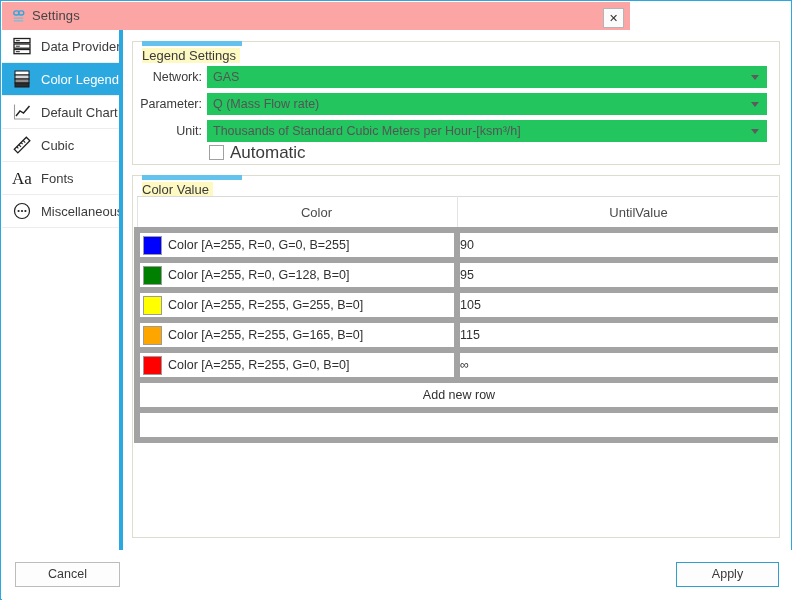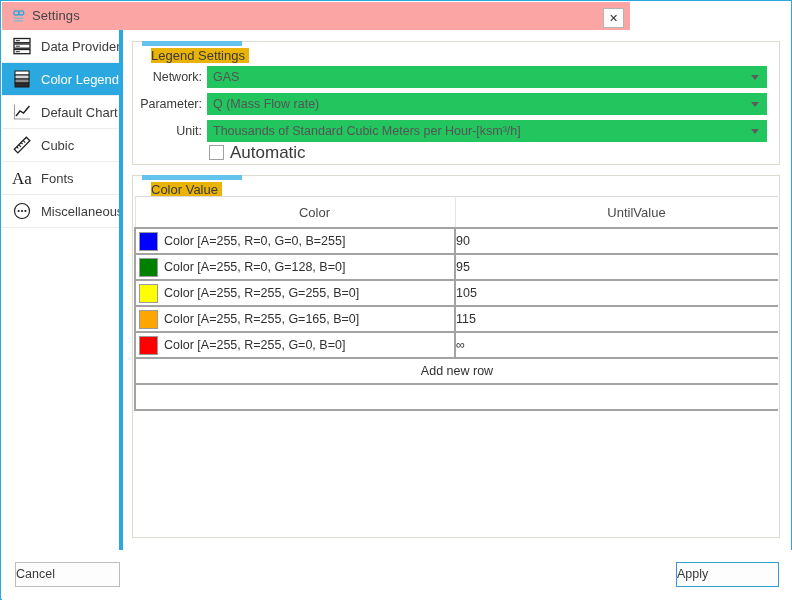--- a/index.html
+++ b/index.html
@@ -124,24 +124,24 @@
     box-sizing: border-box;
   }
   .gb-accent {
     position: absolute;
     left: 9px; top: -1px;
     width: 100px; height: 5px;
     background: #64c3ec;
   }
   .gb-title {
     position: absolute;
-    left: 18px; top: 6px;
+    left: 9px; top: 6px;
     font-size: 13px;
     color: #3a3a3a;
-    background: #eab308;
+    background: #fef9c3;
     padding-right: 4px;
   }
 
   
   #legend-group {
     left: 9px; top: 11px;
     width: 648px; height: 124px;
   }
   .field-row {
     position: absolute;
@@ -230,21 +230,21 @@
     color: #4a4a4a;
     height: 28px;
     border: 1px solid #e3e3e3;
     border-top: 1px solid #d9d9d9;
     background: #ffffff;
     text-align: center;
     padding-left: 40px;
   }
   table.cv td {
     height: 24px;
-    border: 2px solid #a3a3a3;
+    border: 6px solid #a3a3a3;
     background: #ffffff;
     font-size: 12.5px;
     color: #303030;
     padding: 0;
     vertical-align: middle;
   }
   .col-color { width: 320px; }
   .col-until { width: 324px; }
   .cell-color-inner {
     display: flex;
@@ -286,21 +286,21 @@
     background: #ffffff;
   }
   .btn {
     position: absolute;
     top: 12px;
     height: 25px;
     box-sizing: border-box;
     background: #fdfdfd;
     font-size: 12.5px;
     color: #3a3a3a;
-    text-align: left;
+    text-align: center;
     line-height: 23px;
     cursor: pointer;
   }
   #cancel-btn {
     left: 13px;
     width: 105px;
     border: 1px solid #bcbcbc;
   }
   #apply-btn {
     right: 13px;

